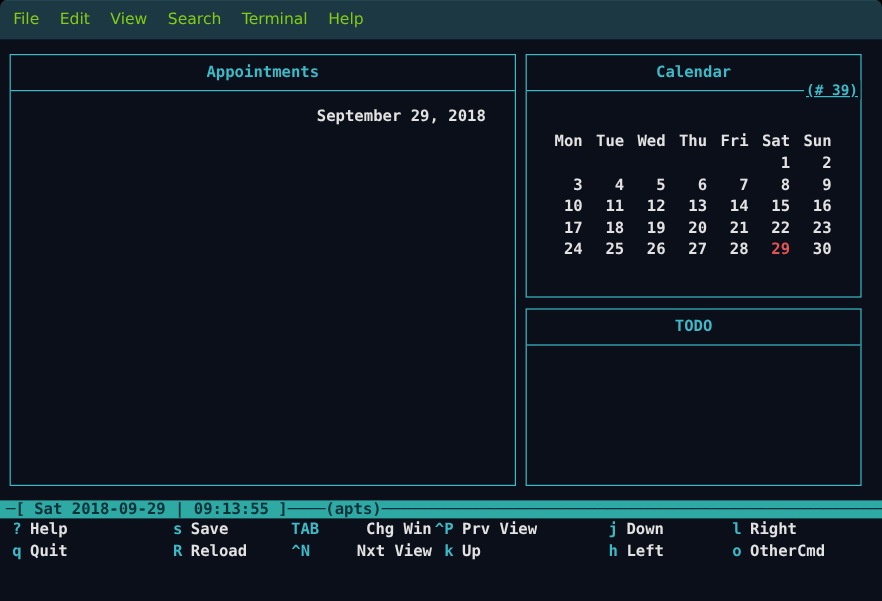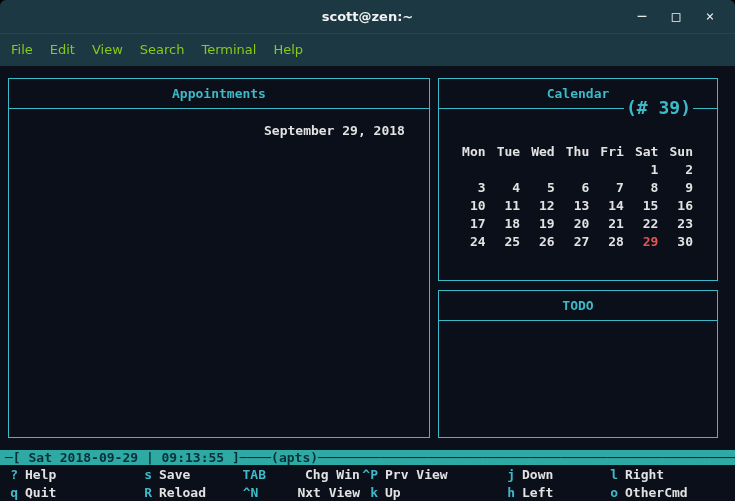--- a/index.html
+++ b/index.html
@@ -37,22 +37,22 @@
   }
   
   .terminal{position:relative;flex:1;background:var(--bg);font-weight:bold;font-size:13px;color:var(--white);}
   .panel{position:absolute;border:1px solid var(--cyan);}
   .panel-appointments{left:8px;top:12px;width:422px;height:360px;}
   .panel-calendar{left:438px;top:12px;width:280px;height:203px;}
   .panel-todo{left:438px;top:224px;width:280px;height:148px;}
   .panel-title{height:29px;line-height:29px;text-align:center;color:var(--cyan);font-size:13px;}
   .panel-sep{height:1px;background:var(--cyan);position:relative;}
   .week-badge{
-    position:absolute;right:24px;top:-8px;height:16px;line-height:16px;
-    background:var(--bg);color:var(--cyan);padding:0 2px;font-size:18px;
+    position:absolute;right:0;top:-8px;height:16px;line-height:16px;
+    background:var(--bg);color:var(--cyan);padding:0 2px;font-size:12px;text-decoration:underline;
   }
   .apt-date{position:absolute;left:255px;top:44px;white-space:pre;color:var(--white);}
   .cal-month{position:absolute;left:0;right:0;top:44px;text-align:center;color:var(--white);}
   .cal-grid{
     position:absolute;left:12px;top:64px;width:242px;
     display:grid;grid-template-columns:repeat(7,1fr);grid-auto-rows:18px;
   }
   .cal-cell{text-align:right;color:var(--white);line-height:18px;white-space:pre;}
   .cal-cell.hl{color:var(--red);}
   
@@ -75,28 +75,20 @@
   .c1 .kb-key,.c2 .kb-key,.c5 .kb-key,.c6 .kb-key{width:10px;}
   .c3 .kb-key{width:26px;}
   .c4 .kb-key{width:18px;}
   .kb-label{color:var(--white);}
 </style>
 </head>
 <body>
 
 <div class="window">
 
-  <div class="titlebar">
-    <span class="title">scott@zen:~</span>
-    <span class="controls">
-      <span class="ctrl">─</span>
-      <span class="ctrl">□</span>
-      <span class="ctrl">×</span>
-    </span>
-  </div>
 
   <div class="menubar">
     <span class="menu-item">File</span>
     <span class="menu-item">Edit</span>
     <span class="menu-item">View</span>
     <span class="menu-item">Search</span>
     <span class="menu-item">Terminal</span>
     <span class="menu-item">Help</span>
   </div>
 

